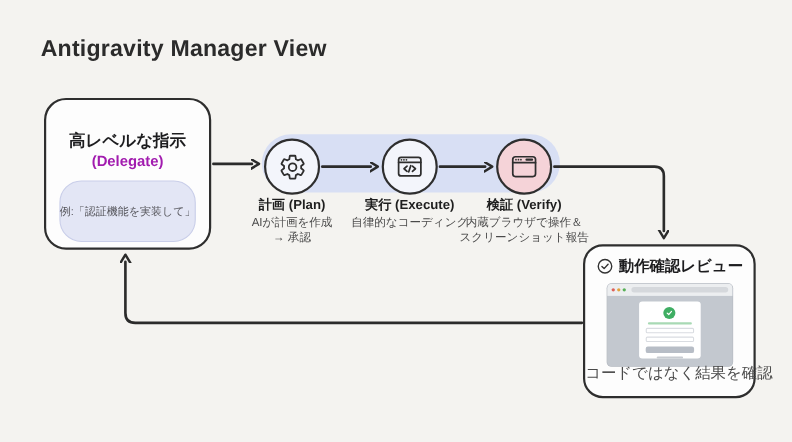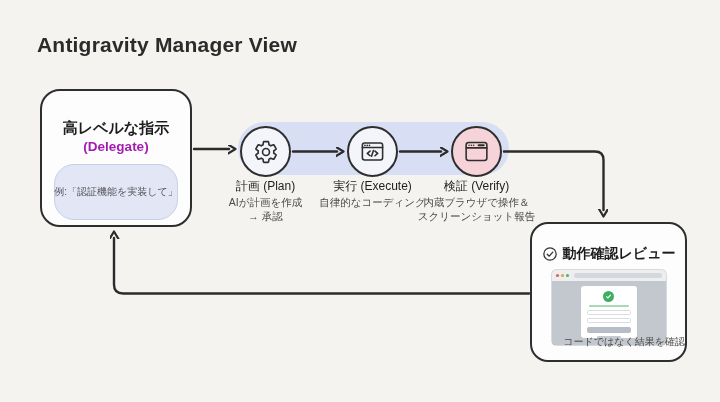--- a/index.html
+++ b/index.html
@@ -46,31 +46,31 @@
     border:2.5px solid #2e2e2e;border-radius:50%;
     display:flex;align-items:center;justify-content:center;
     background:#f3f5fb;
   }
   .c1{left:240px;} .c2{left:347px;} .c3{left:451px;background:#f5d3d8;}
   .step-circle svg{display:block;}
 
   
   .step-label{position:absolute;top:179px;text-align:center;line-height:1.3;}
   .sl1{left:200px;width:131px;} .sl2{left:307px;width:131px;} .sl3{left:406px;width:141px;}
-  .step-title{font-size:12px;font-weight:400;color:#1e1e1e;}
+  .step-title{font-size:12px;font-weight:700;color:#1e1e1e;}
   .step-desc{font-size:10.5px;color:#4a4a4a;margin-top:1px;}
 
   
   .review-box{
     position:absolute;left:530px;top:222px;width:157px;height:140px;
     background:#fdfdfd;border:2px solid #2e2e2e;border-radius:18px;
     box-sizing:border-box;
   }
   .review-header{
-    margin-top:21px;display:flex;align-items:center;justify-content:center;gap:5px;
+    margin-top:9px;display:flex;align-items:center;justify-content:center;gap:5px;
   }
   .review-heading{font-size:14px;font-weight:700;color:#1d1d1f;white-space:nowrap;}
 
   .browser-mock{
     margin:7px auto 0 auto;width:114px;height:75px;border-radius:4px;
     background:#c3c8cf;overflow:hidden;box-shadow:0 0 0 .5px #b2b7bf;
   }
   .mock-header{
     height:11px;background:#eceef0;display:flex;align-items:center;padding:0 4px;
   }
@@ -84,21 +84,21 @@
   .success-badge{width:11px;height:11px;border-radius:50%;background:#3fae63;
     display:flex;align-items:center;justify-content:center;}
   .success-text-bar{width:40px;height:2.5px;border-radius:1.3px;background:#a8d9b4;margin-top:3px;}
   .mock-input{width:44px;height:5px;box-sizing:border-box;background:#fff;
     border:1px solid #d9dce1;border-radius:1.5px;margin-top:3px;}
   .mock-button{width:44px;height:6px;border-radius:2px;background:#b7bdc6;margin-top:4px;}
   .mock-link-bar{width:24px;height:2px;border-radius:1px;background:#c7cbd1;margin-top:3px;}
 
   .review-caption{
     position:absolute;left:0;bottom:11px;width:100%;text-align:right;
-    font-size:10px;color:#4a4a4a;white-space:nowrap;
+    font-size:14px;color:#4a4a4a;white-space:nowrap;
   }
 </style>
 </head>
 <body>
 
 <div class="canvas">
 
   <h1 class="page-title">Antigravity Manager View</h1>
 
   <div class="band"></div>

